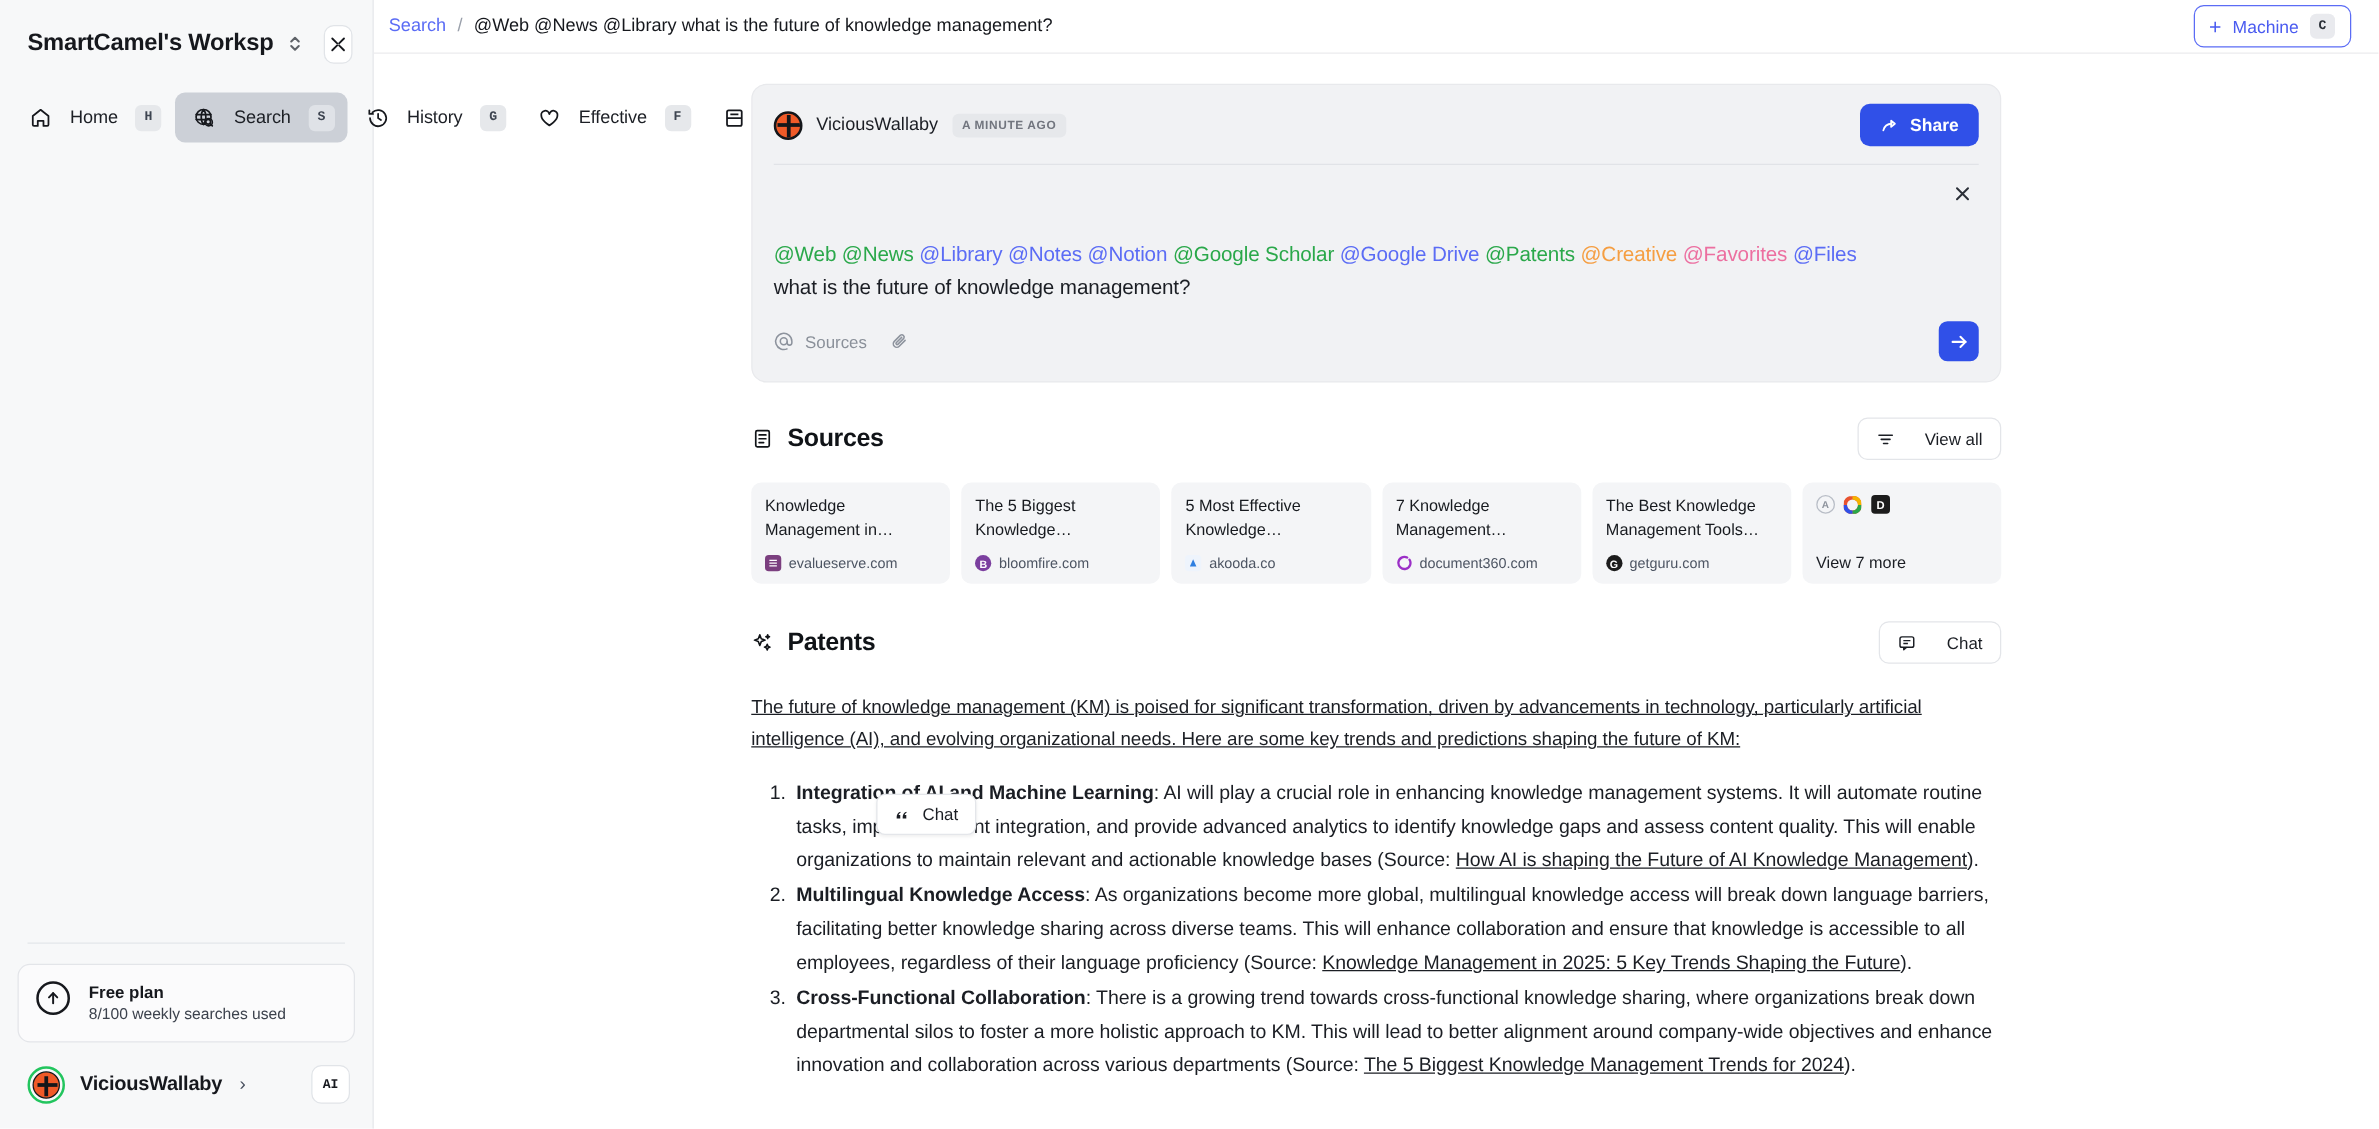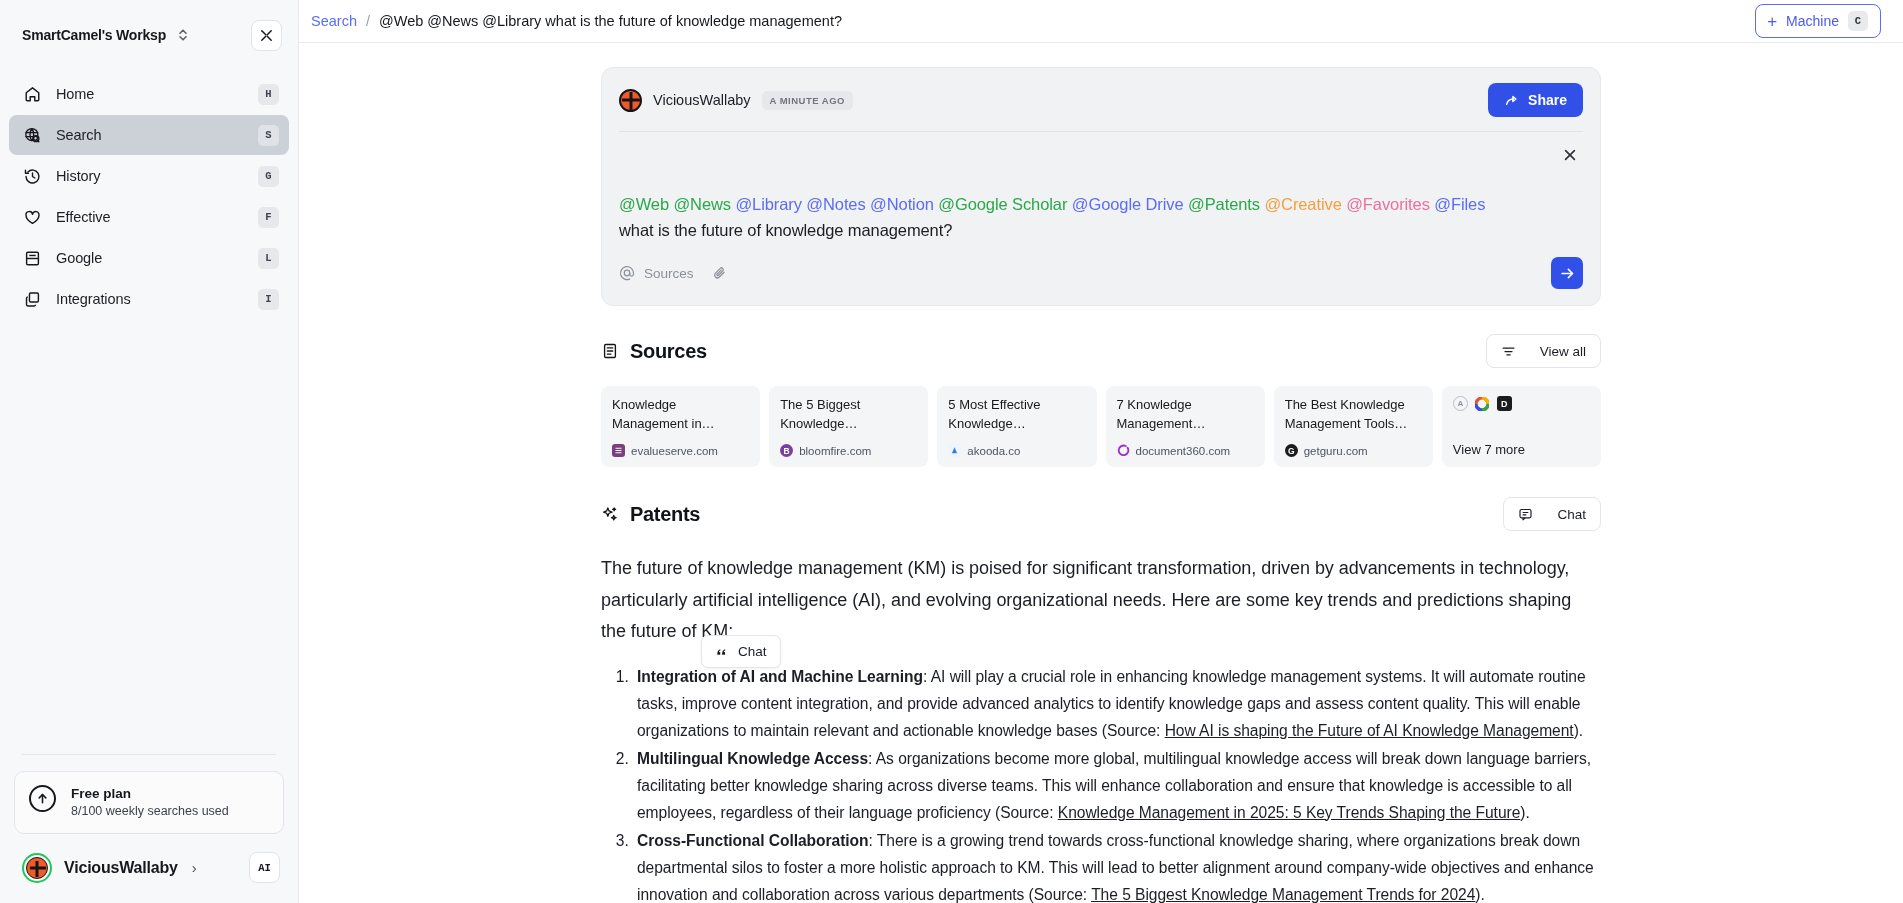--- a/index.html
+++ b/index.html
@@ -21,32 +21,32 @@
     flex: 0 0 299px;
     position: relative;
   }
   .ws-header {
     display: flex; align-items: center;
     padding: 18px 16px 10px 22px;
     gap: 8px;
     height: 62px;
   }
   .ws-title {
-    font-size: 14px; font-weight: 700; letter-spacing: -0.2px;
+    font-size: 19px; font-weight: 700; letter-spacing: -0.2px;
     color: #16181d; white-space: nowrap;
   }
   .ws-chevrons { width: 14px; height: 16px; flex: 0 0 14px; margin-left: 2px; opacity: .75; }
   .ws-spacer { flex: 1; }
   .ws-collapse {
     width: 31px; height: 31px; border: 1px solid #e1e4e8; border-radius: 8px;
     background: #fff; display: flex; align-items: center; justify-content: center;
     cursor: pointer;
   }
 
-  .nav { padding: 12px 9px 0 9px; display: flex; flex-direction: column; gap: 1px; }
+  .nav { padding: 12px 9px 0 9px; display: flex; flex-direction: row; gap: 1px; }
   .nav-item {
     display: flex; align-items: center; gap: 14px;
     height: 40px; padding: 0 10px 0 14px; border-radius: 8px;
     cursor: pointer; color: #1c1f25;
   }
   .nav-item.active { background: #ccd0d7; }
   .nav-icon { width: 19px; height: 19px; flex: 0 0 19px; display:flex; align-items:center; justify-content:center; }
   .nav-label { font-size: 14.5px; font-weight: 500; flex: 1; letter-spacing: -0.1px; }
   .kbd {
     min-width: 21px; height: 21px; padding: 0 5px;
@@ -192,21 +192,21 @@
   .src-foot { margin-top: auto; display: flex; align-items: center; gap: 6px; }
   .favicon { width: 13px; height: 13px; flex: 0 0 13px; border-radius: 3px; display:flex;align-items:center;justify-content:center;
              font-size: 8.5px; font-weight: 800; color:#fff; font-family:"Liberation Sans",sans-serif; }
   .src-domain { font-size: 11.5px; color: #4d5563; white-space: nowrap; overflow: hidden; text-overflow: ellipsis; }
   .src-more-icons { display: flex; gap: 7px; align-items: center; }
   .mini-ico { width: 15px; height: 15px; border-radius: 3px; display:flex;align-items:center;justify-content:center; font-size:9px;font-weight:800;color:#fff; }
   .src-more-label { margin-top: auto; font-size: 13px; color: #1b1e24; }
 
   
   .answer-body { margin-top: 22px; }
-  .ans-p { font-size: 18px; line-height: 1.73; color: #1b1e24; letter-spacing: -0.05px; }
+  .ans-p { font-size: 15px; line-height: 1.73; color: #1b1e24; letter-spacing: -0.05px; text-decoration: underline; }
   ol.ans-list { margin: 17px 0 0 0; padding-left: 32px; }
   ol.ans-list > li { font-size: 15.6px; line-height: 1.73; color: #1b1e24; margin-bottom: 1px; letter-spacing: -0.05px; padding-left: 4px; }
   ol.ans-list > li b { font-weight: 700; }
   .srclink { color: #1b1e24; text-decoration: underline; cursor: pointer; }
 
   
   .chat-float {
     position: absolute; left: 100px; top: 592px;
     background: #fff; border: 1px solid #e4e6ea; border-radius: 7px;
     height: 33px; padding: 0 13px; display: flex; align-items: center; gap: 9px;

